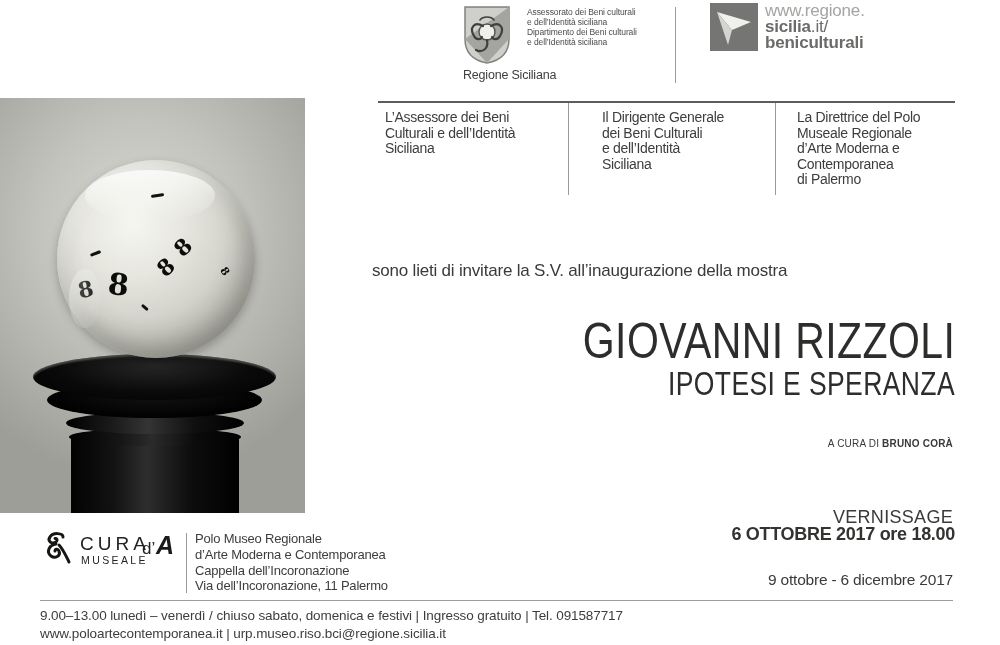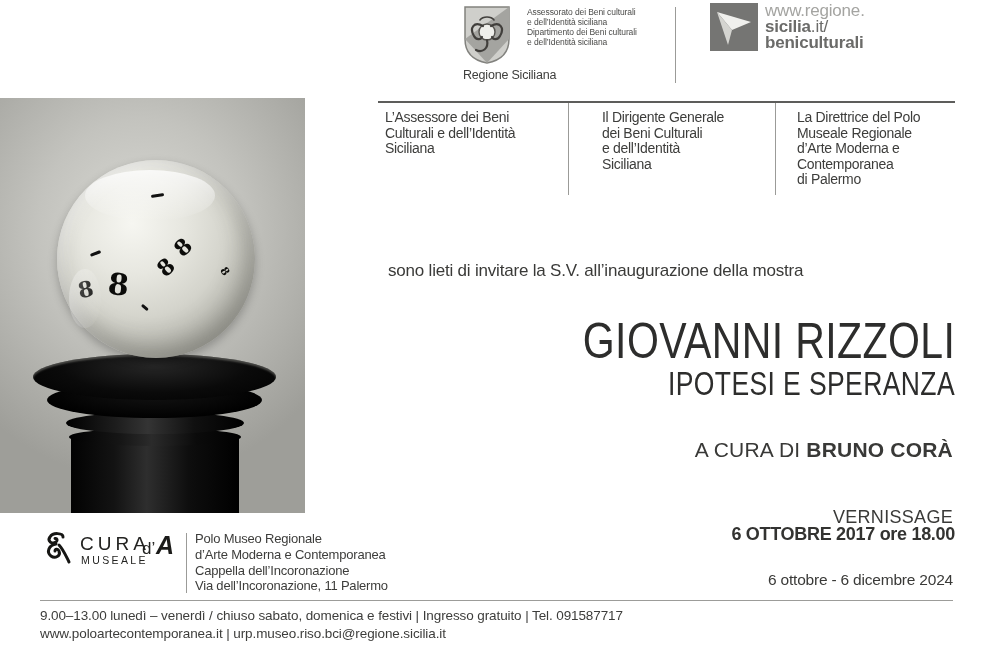--- a/index.html
+++ b/index.html
@@ -47,26 +47,26 @@
 
   
   .hosts-topline { position:absolute; left:378px; top:101px; width:577px; height:1.6px; background:#5d5d5b; }
   .host-col { position:absolute; top:110px; width:170px; font-size:14px; line-height:15.5px;
               letter-spacing:-0.3px; white-space:pre-line; color:#3d3d3b; }
   .hc1 { left:385px; } .hc2 { left:602px; } .hc3 { left:797px; }
   .host-vline { position:absolute; top:103px; width:1.2px; height:92px; background:#9b9b98; }
   .hv1 { left:568px; } .hv2 { left:775px; }
 
   
-  .invite { position:absolute; left:388px; top:261px; font-size:17px; letter-spacing:-0.2px; color:#3a3a38; }
+  .invite { position:absolute; left:372px; top:261px; font-size:17px; letter-spacing:-0.2px; color:#3a3a38; }
   .artist { position:absolute; right:45px; top:316px; font-size:50px; line-height:1; white-space:nowrap;
             color:#2d2d2c; letter-spacing:0.5px; transform:scaleX(0.82); transform-origin:100% 50%; }
   .exhibition { position:absolute; right:45px; top:366px; font-size:34px; line-height:1; white-space:nowrap;
             color:#2d2d2c; letter-spacing:0.5px; transform:scaleX(0.78); transform-origin:100% 50%; }
-  .curator-line { position:absolute; right:47px; top:438px; font-size:21px; letter-spacing:0.2px; color:#39393.7; color:#393937;text-align:right; }
+  .curator-line { position:absolute; right:47px; top:438px; font-size:10px; letter-spacing:0.2px; color:#39393.7; color:#393937;text-align:right; }
   .curator-line b { font-weight:bold; }
   .vern-label { position:absolute; right:47px; top:507px; font-size:18px; letter-spacing:0.3px; color:#3a3a38; }
   .vern-date  { position:absolute; right:45px; top:524px; font-size:18px; font-weight:bold; letter-spacing:-0.3px; color:#333331; }
   .period     { position:absolute; right:47px; top:571px; font-size:15.5px; letter-spacing:-0.2px; color:#3a3a38; }
 
   
   .polo-glyph { position:absolute; left:42px; top:531px; }
   .polo-word1 { position:absolute; left:80px; top:533px; font-size:19px; letter-spacing:4px; color:#232321; }
   .polo-word2 { position:absolute; left:81px; top:554px; font-size:10.5px; letter-spacing:2.4px; color:#232321; }
   .polo-d { position:absolute; left:142px; top:539px; font-size:17px; color:#232321; }
@@ -154,21 +154,21 @@
 d’Arte Moderna e
 Contemporanea
 di Palermo</div>
 
   <div class="invite">sono lieti di invitare la S.V. all’inaugurazione della mostra</div>
   <div class="artist">GIOVANNI RIZZOLI</div>
   <div class="exhibition">IPOTESI E SPERANZA</div>
   <div class="curator-line"><span>A CURA DI </span><b>BRUNO CORÀ</b></div>
   <div class="vern-label">VERNISSAGE</div>
   <div class="vern-date">6 OTTOBRE 2017 ore 18.00</div>
-  <div class="period">6 ottobre - 6 dicembre  2024</div>
+  <div class="period">9 ottobre - 6 dicembre  2017</div>
 
   <div class="polo-glyph">
     <svg width="32" height="34" viewBox="0 0 32 34">
       <path d="M21 6 C21 2, 11 1, 8 6 C5 10, 10 14, 14 11 C16 9.5, 15 7, 13 7.5" fill="none" stroke="#161614" stroke-width="3" stroke-linecap="round"></path>
       <path d="M14 13 C7 14, 4 21, 9 25 C13 28, 19 25, 17 20 C16 17.5, 13 18, 13 20" fill="none" stroke="#161614" stroke-width="3" stroke-linecap="round"></path>
       <path d="M17 14 C21 18, 24 25, 27 31" fill="none" stroke="#161614" stroke-width="3" stroke-linecap="round"></path>
     </svg>
   </div>
   <div class="polo-word1">CURA</div>
   <div class="polo-word2">MUSEALE</div>

